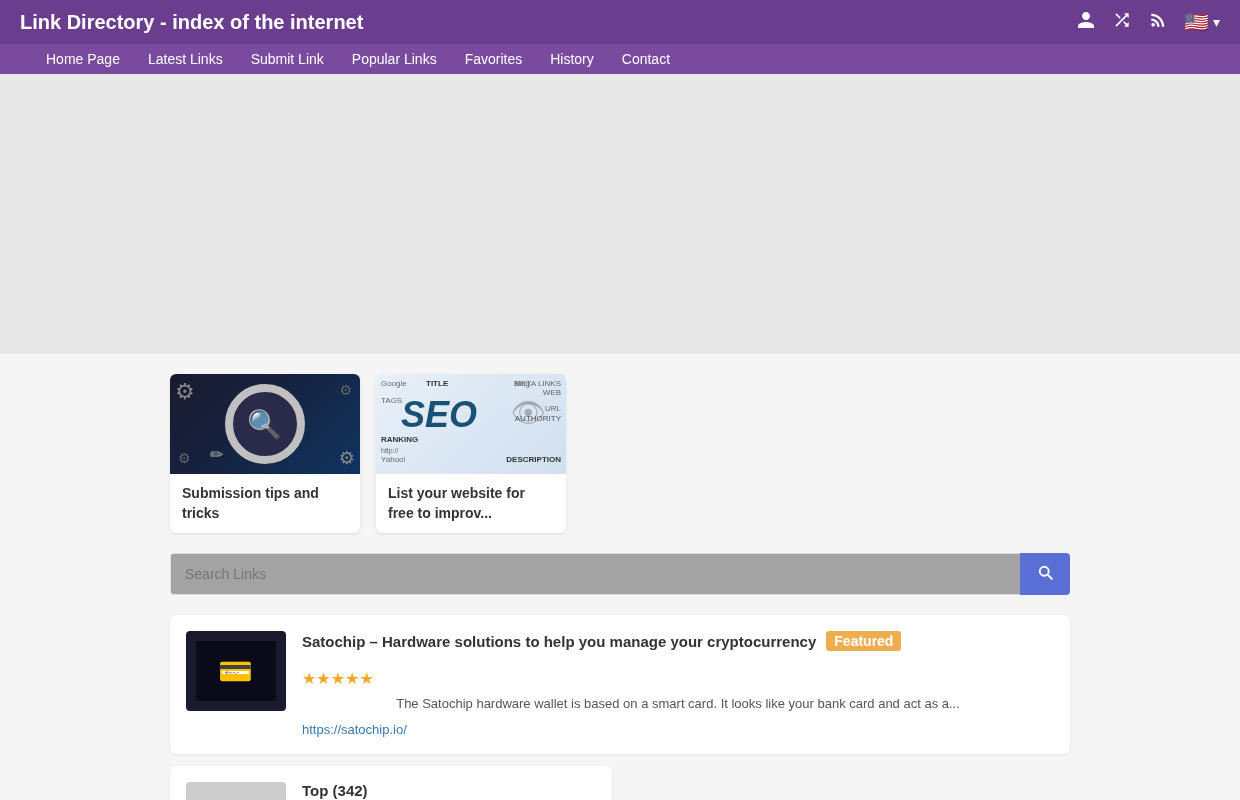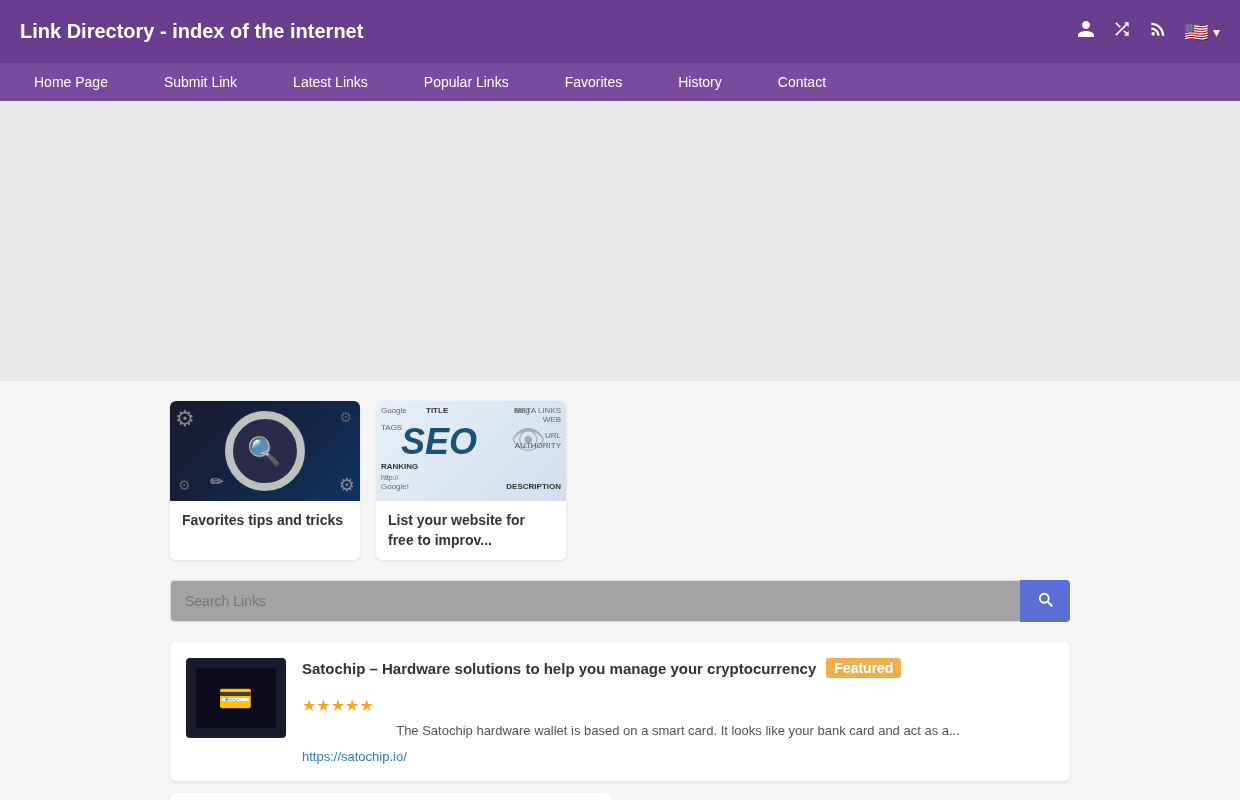--- a/index.html
+++ b/index.html
@@ -3,21 +3,21 @@
   <meta charset="utf-8">
   <style>
     * { margin: 0; padding: 0; box-sizing: border-box; }
     body { font-family: Arial, sans-serif; background: #f5f5f5; }
 
     
     .header {
       background: #6a3d8f;
       color: white;
       padding: 0 20px;
-      height: 63px;
+      height: 44px;
       display: flex;
       align-items: center;
       justify-content: space-between;
     }
     .header-title {
       font-size: 20px;
       font-weight: bold;
       color: white;
     }
     .header-icons {
@@ -40,23 +40,22 @@
     }
     .flag {
       font-size: 20px;
     }
 
     
     .nav {
       background: #7a4a9e;
       display: flex;
       align-items: center;
-      padding: 0 20px;
-      height: 38px;
-      gap: 28px;
+      padding: 0 32px;
+      height: 30px;
     }
     .nav-item {
       color: white;
       font-size: 14px;
       padding: 0 14px;
       height: 42px;
       display: flex;
       align-items: center;
       cursor: pointer;
       text-decoration: none;
@@ -316,22 +315,22 @@
     </span>
     <div class="lang-selector">
       <span class="flag">🇺🇸</span>
       <span>▾</span>
     </div>
   </div>
 </header>
 
 <nav class="nav">
   <a class="nav-item">Home Page</a>
+  <a class="nav-item">Latest Links</a>
   <a class="nav-item">Submit Link</a>
-  <a class="nav-item">Latest Links</a>
   <a class="nav-item">Popular Links</a>
   <a class="nav-item">Favorites</a>
   <a class="nav-item">History</a>
   <a class="nav-item">Contact</a>
 </nav>
 
 <div class="ad-area">
 </div>
 
 <div class="content">
@@ -342,39 +341,39 @@
       <div class="card-image card-image-submission" style="width:190px;height:100px;position:relative;">
         <span class="gear-tl">⚙</span>
         <span class="gear-tr">⚙</span>
         <div class="submission-circle">
           <span style="font-size:28px;color:#bbb;">🔍</span>
         </div>
         <span class="gear-bl" style="position:absolute;bottom:8px;left:8px;font-size:14px;color:#666;">⚙</span>
         <span class="gear-br" style="position:absolute;bottom:5px;right:5px;font-size:18px;color:#888;">⚙</span>
         <span style="position:absolute;bottom:10px;left:40px;font-size:16px;color:#aaa;">✏</span>
       </div>
-      <div class="card-title">Favorites tips and tricks</div>
+      <div class="card-title">Submission tips and tricks</div>
     </div>
 
     <div class="card">
       <div class="card-image card-image-seo" style="width:190px;height:100px;position:relative;background:linear-gradient(135deg,#e8f0f8,#d0dff0);">
         <div class="seo-text-overlay">
           <div style="position:absolute;top:5px;left:5px;font-size:8px;color:#666;">Google</div>
           <div style="position:absolute;top:5px;right:30px;font-size:8px;color:#666;">META</div>
           <div style="position:absolute;top:5px;right:5px;font-size:8px;color:#666;">LINKS</div>
           <div style="position:absolute;top:14px;right:5px;font-size:8px;color:#666;">WEB</div>
           <div style="position:absolute;top:5px;left:50px;font-size:8px;color:#333;font-weight:bold;">TITLE</div>
           <div style="position:absolute;top:5px;left:90px;font-size:8px;color:#666;padding-left:48px;">Bing</div>
           <div style="font-size:36px;font-weight:900;color:#1a5276;font-style:italic;position:absolute;top:20px;left:25px;z-index:2;">SEO</div>
           <div style="position:absolute;top:22px;left:5px;font-size:8px;color:#666;">TAGS</div>
           <div style="position:absolute;top:30px;right:5px;font-size:8px;color:#666;">URL</div>
           <div style="position:absolute;top:40px;right:5px;font-size:8px;color:#555;font-weight:normal;">AUTHORITY</div>
           <div style="position:absolute;bottom:20px;left:5px;font-size:7px;color:#666;">http://</div>
           <div style="position:absolute;bottom:30px;left:5px;font-size:8px;font-weight:bold;color:#333;">RANKING</div>
-          <div style="position:absolute;bottom:10px;left:5px;font-size:8px;color:#666;">Google!</div>
+          <div style="position:absolute;bottom:10px;left:5px;font-size:8px;color:#666;">Yahoo!</div>
           <div style="position:absolute;bottom:10px;right:5px;font-size:8px;color:#333;font-weight:bold;">DESCRIPTION</div>
 
           <div style="position:absolute;top:22px;right:20px;font-size:28px;opacity:0.4;">👁</div>
         </div>
       </div>
       <div class="card-title">List your website for free to improv...</div>
     </div>
   </div>
 
   <div class="search-bar">

